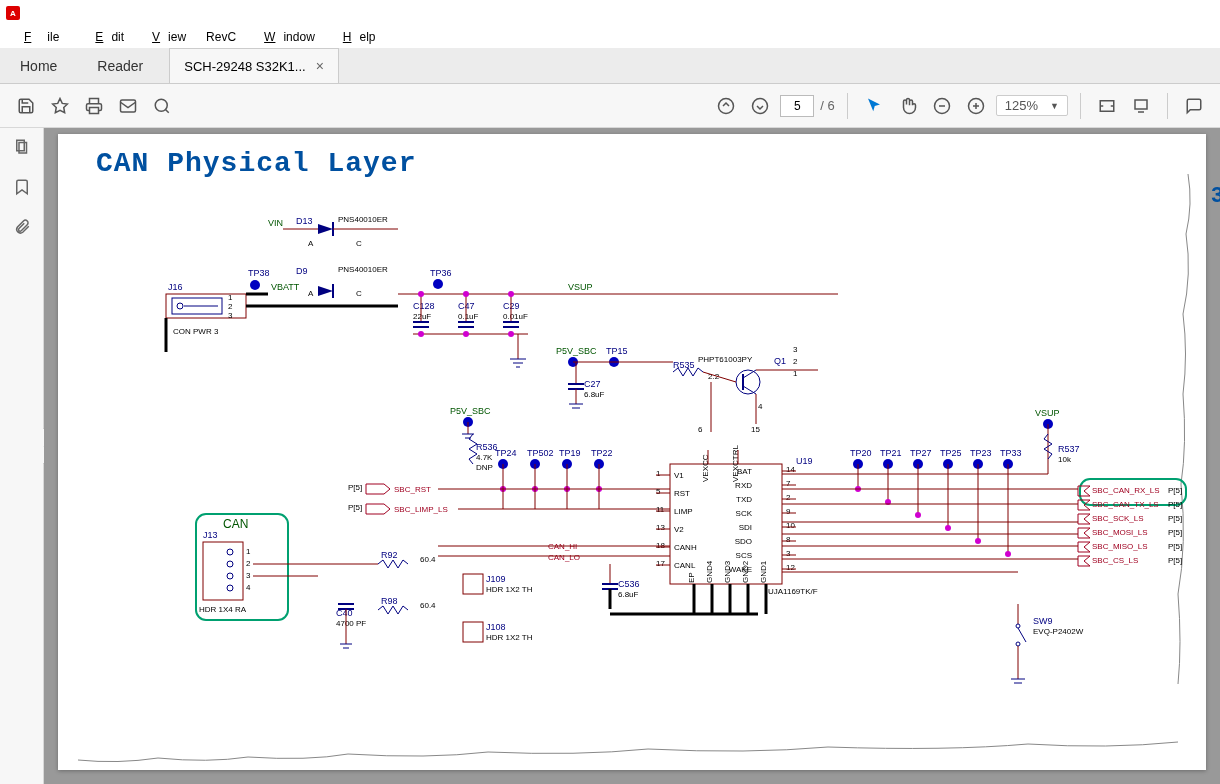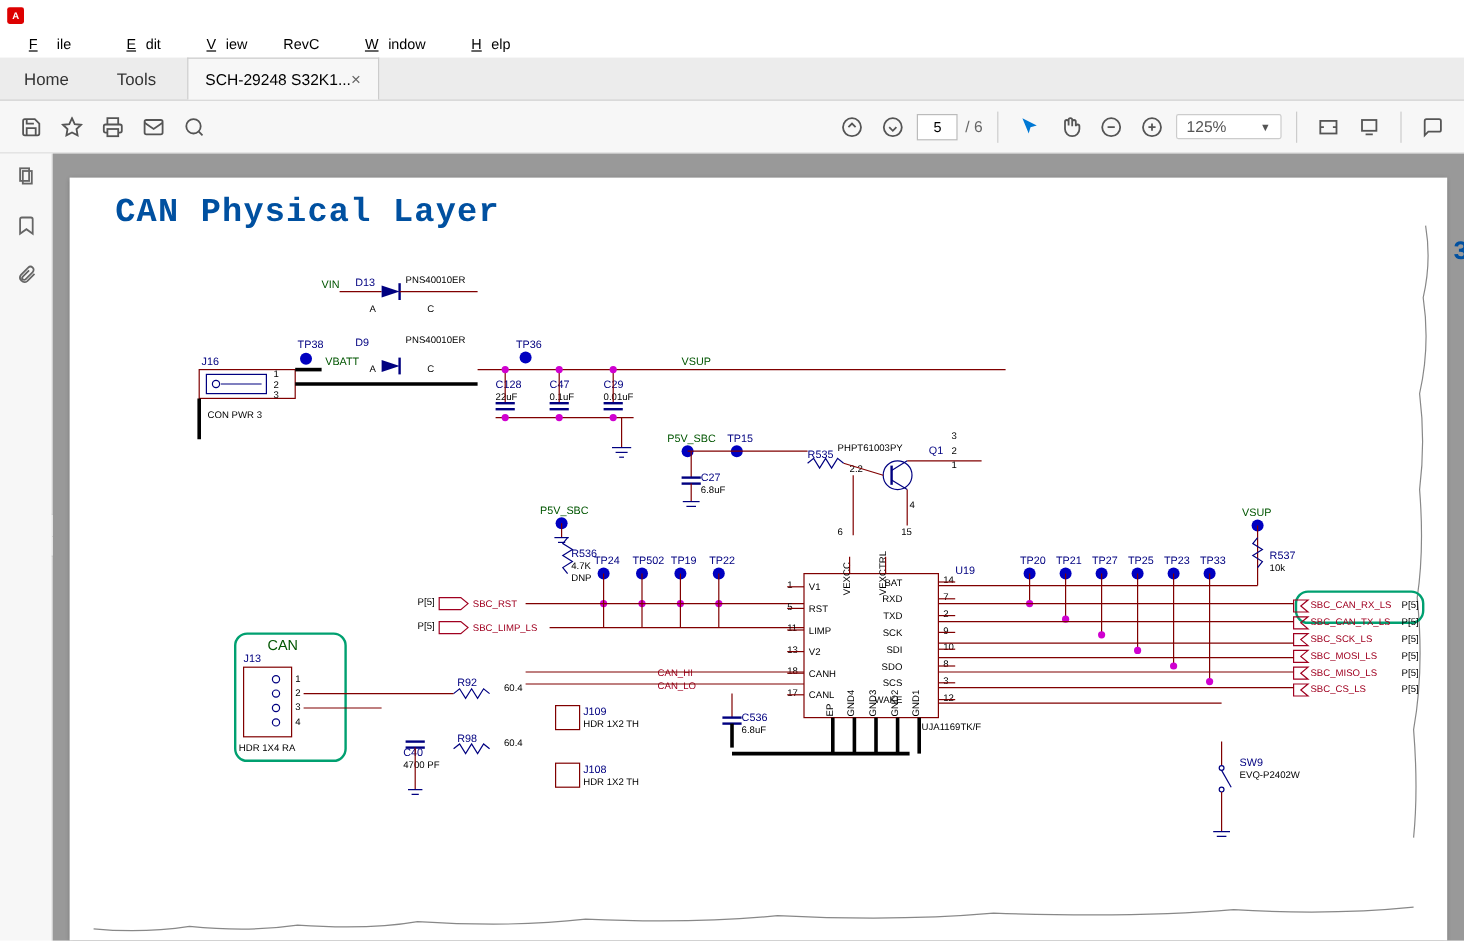--- a/index.html
+++ b/index.html
@@ -1,39 +1,39 @@
 <!DOCTYPE html>
 <html><head>
 <meta charset="utf-8">
 <style>
 * { margin:0; padding:0; box-sizing:border-box; font-family:"Segoe UI",Arial,sans-serif; }
 body { background:#fff; width:1220px; height:784px; overflow:hidden; position:relative; }
 .titlebar { height:26px; background:#fff; display:flex; align-items:center; padding:0 6px; font-size:12px; gap:6px; }
 .titlebar .pdf-icon { width:14px; height:14px; background:#d00; border-radius:2px; display:flex; align-items:center; justify-content:center; color:#fff; font-size:8px; font-weight:bold; }
-.menubar { height:22px; display:flex; align-items:center; padding:0 8px; gap:14px; font-size:12px; }
+.menubar { height:22px; display:flex; align-items:center; padding:0 8px; gap:4px; font-size:12px; }
 .menubar span { padding:2px 8px; cursor:default; }
 .menubar .ul { text-decoration:underline; }
 .tabbar { height:36px; background:#ececec; display:flex; align-items:flex-end; border-bottom:1px solid #ccc; }
 .tabbar .tbtn { padding:9px 20px; font-size:14px; color:#333; cursor:pointer; }
-.tabbar .doctab { background:#f7f7f7; border:1px solid #ccc; border-bottom:none; padding:9px 14px; font-size:13px; display:flex; align-items:center; margin-left:6px; }
+.tabbar .doctab { background:#f7f7f7; border:1px solid #ccc; border-bottom:none; padding:9px 14px; font-size:13px; display:flex; align-items:center; gap:10px; margin-left:6px; }
 .tabbar .close { font-size:14px; color:#666; cursor:pointer; }
 .toolbar { height:44px; background:#f7f7f7; border-bottom:1px solid #d8d8d8; display:flex; align-items:center; padding:0 12px; gap:6px; }
 .toolbar .spacer { flex:1; }
 .tbicon { width:28px; height:28px; display:flex; align-items:center; justify-content:center; color:#555; cursor:pointer; border-radius:2px; }
 .tbicon svg { width:18px; height:18px; }
 .pgnum { display:flex; align-items:center; gap:6px; font-size:13px; color:#666; }
 .pgnum input { width:34px; height:22px; text-align:center; border:1px solid #bbb; font-size:12px; }
 .sep { width:1px; height:26px; background:#ccc; margin:0 6px; }
-.zoom { display:flex; align-items:center; gap:20px; font-size:13px; color:#555; border:1px solid #ccc; padding:2px 8px; border-radius:2px; background:#fff; }
+.zoom { display:flex; align-items:center; gap:4px; font-size:13px; color:#555; border:1px solid #ccc; padding:2px 8px; border-radius:2px; background:#fff; }
 .main { display:flex; height:656px; }
 .sidebar { width:44px; background:#f7f7f7; border-right:1px solid #d8d8d8; display:flex; flex-direction:column; align-items:center; padding-top:10px; gap:18px; position:relative; }
 .sidebar .sbicon { color:#666; cursor:pointer; }
 .sidebar .collapse { position:absolute; right:-9px; top:300px; width:9px; height:36px; background:#f7f7f7; border:1px solid #ccc; border-left:none; display:flex; align-items:center; justify-content:center; font-size:9px; color:#888; }
 .docview { flex:1; background:#999; position:relative; overflow:hidden; }
-.page { position:absolute; left:14px; top:20px; width:1148px; height:636px; background:#fff; box-shadow:0 1px 4px rgba(0,0,0,0.3); }
+.page { position:absolute; left:14px; top:6px; width:1148px; height:636px; background:#fff; box-shadow:0 1px 4px rgba(0,0,0,0.3); }
 .sch-title { position:absolute; left:38px; top:14px; font-family:"Courier New",monospace; font-size:28px; font-weight:bold; color:#0050a0; letter-spacing:1px; }
 .schematic { position:absolute; left:0; top:0; width:100%; height:100%; }
 .schematic text { font-family:Arial,sans-serif; }
 .net { font-size:9px; fill:#005500; }
 .ref { font-size:9px; fill:#000080; }
 .val { font-size:8px; fill:#000; }
 .hilite { fill:none; stroke:#00a070; stroke-width:2; rx:10; }
 .rough-edge { stroke:#888; stroke-width:1; fill:none; }
 .sig { font-size:8px; fill:#a00020; }
 .blue { fill:#0000c0; }
@@ -49,21 +49,21 @@
   <span><span class="ul">F</span><span>ile</span></span>
   <span><span class="ul">E</span>dit</span>
   <span><span class="ul">V</span>iew</span>
   <span>RevC</span>
   <span><span class="ul">W</span>indow</span>
   <span><span class="ul">H</span>elp</span>
 </div>
 
 <div class="tabbar">
   <div class="tbtn">Home</div>
-  <div class="tbtn">Tools</div>
+  <div class="tbtn">Reader</div>
   <div class="doctab">
     <span>SCH-29248 S32K1...</span>
     <span class="close">×</span>
   </div>
 </div>
 
 <div class="toolbar">
   <div class="tbicon">
       <svg viewBox="0 0 24 24" fill="none" stroke="currentColor" stroke-width="2">
         <path d="M19 21H5a2 2 0 01-2-2V5a2 2 0 012-2h11l5 5v11a2 2 0 01-2 2z"></path>

